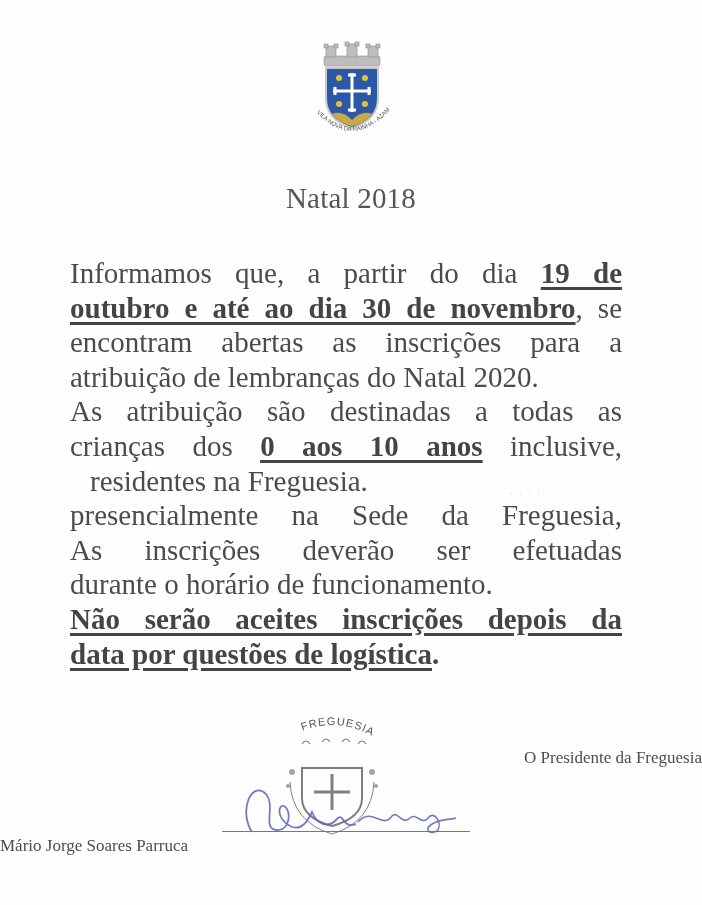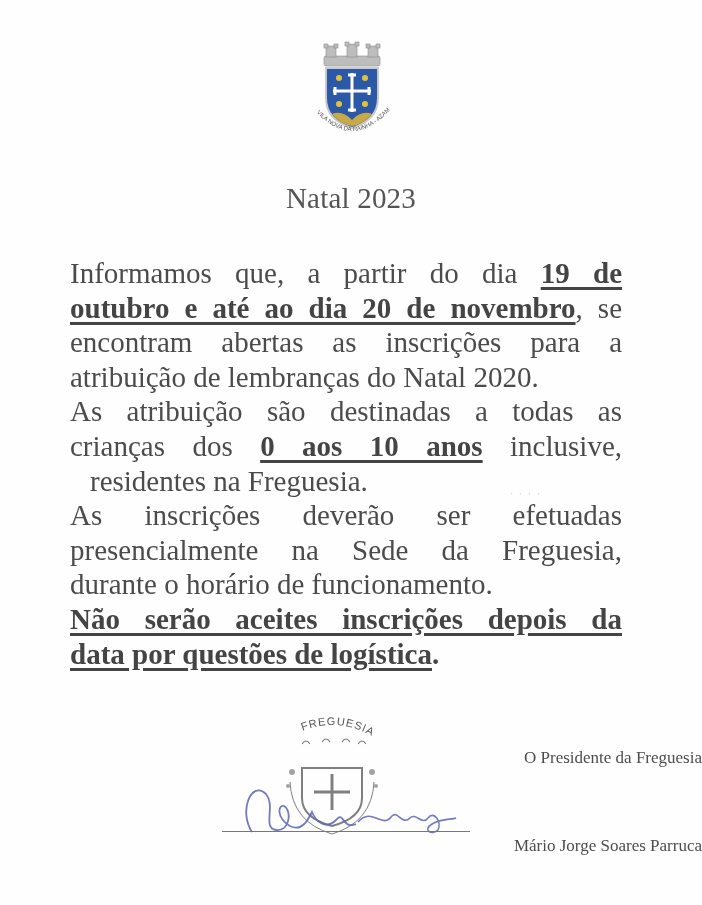--- a/index.html
+++ b/index.html
@@ -40,21 +40,21 @@
       position: absolute; left: 0; width: 702px; top: 748px;
       text-align: right; font-size: 17px; color: #4d4d4d;
     }
     .signature { position: absolute; left: 232px; top: 770px; width: 230px; height: 70px; }
     .sig-line {
       position: absolute; left: 222px; top: 831px; width: 248px; height: 1px;
       background: #777;
     }
     .signer {
       position: absolute; left: 0; width: 702px; top: 836px;
-      text-align: right; font-size: 17px; color: #4d4d4d;
+      text-align: left; font-size: 17px; color: #4d4d4d;
     }
     .faint-mark {
       position: absolute; left: 510px; top: 490px; font-size: 8px; color: #ccc;
       letter-spacing: 2px; font-family: "DejaVu Sans", sans-serif;
     }
   </style>
 </head>
 <body>
 
 <div class="page">
@@ -93,43 +93,43 @@
     </g>
 
     <path d="M34 74 Q44 70 54 80 Q64 70 74 74 Q66 84 54 86 Q42 84 34 74 Z" fill="#d9b13a" opacity="0.9"></path>
 
     <path id="mottoArc" d="M16 70 Q54 112 92 70" fill="none"></path>
     <text font-size="6" fill="#555" font-family="Liberation Sans, sans-serif">
       <textPath href="#mottoArc" startOffset="4%">VILA NOVA DA RAINHA - AZAMBUJA</textPath>
     </text>
   </svg>
 
-  <div class="title">Natal 2023</div>
+  <div class="title">Natal 2018</div>
 
   <div class="body-text">
     <p>
       <span class="jl" style="display:block; text-align-last:justify;">
         <span>Informamos que, a partir do dia </span><span class="strong-u">19 de</span>
       </span>
       <span style="display:block; text-align-last:justify;">
-        <span class="strong-u">outubro e até ao dia 20 de novembro</span><span>, se</span>
+        <span class="strong-u">outubro e até ao dia 30 de novembro</span><span>, se</span>
       </span>
       <span style="display:block; text-align-last:justify;">encontram abertas as inscrições para a</span>
       <span style="display:block;">atribuição de lembranças do Natal 2020.</span>
     </p>
     <p>
       <span style="display:block; text-align-last:justify;">As atribuição são destinadas a todas as</span>
       <span style="display:block; text-align-last:justify; word-spacing:10px;">
         <span>crianças dos </span><span class="strong-u">0 aos 10 anos</span><span> inclusive,</span>
       </span>
       <span style="display:block;margin-left:20px;">residentes na Freguesia.</span>
     </p>
     <p>
+      <span style="display:block; text-align-last:justify;">presencialmente na Sede da Freguesia,</span>
       <span style="display:block; text-align-last:justify;">As inscrições deverão ser efetuadas</span>
-      <span style="display:block; text-align-last:justify;">presencialmente na Sede da Freguesia,</span>
       <span style="display:block;">durante o horário de funcionamento.</span>
     </p>
     <p>
       <span class="strong-u" style="display:block; text-align-last:justify;">Não serão aceites inscrições depois da</span>
       <span style="display:block;">
         <span class="strong-u">data por questões de logística</span><span style="font-weight:bold;color:#444;">.</span>
       </span>
     </p>
   </div>
 

